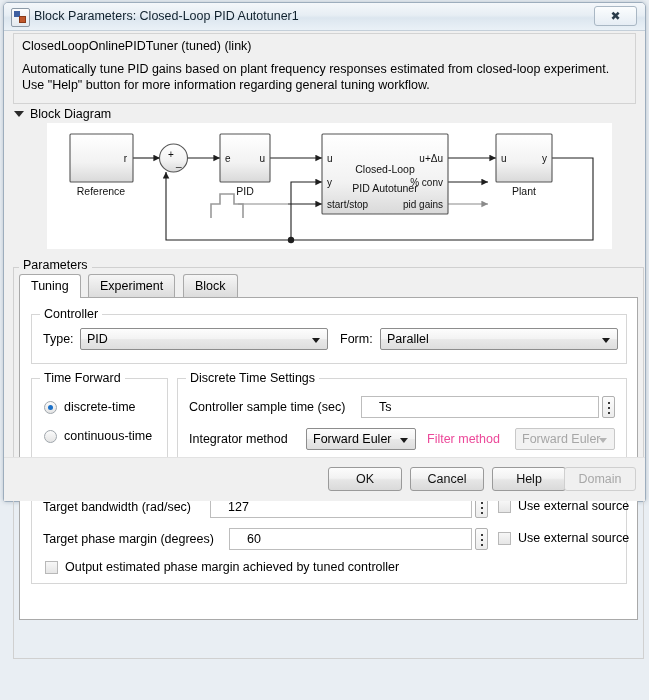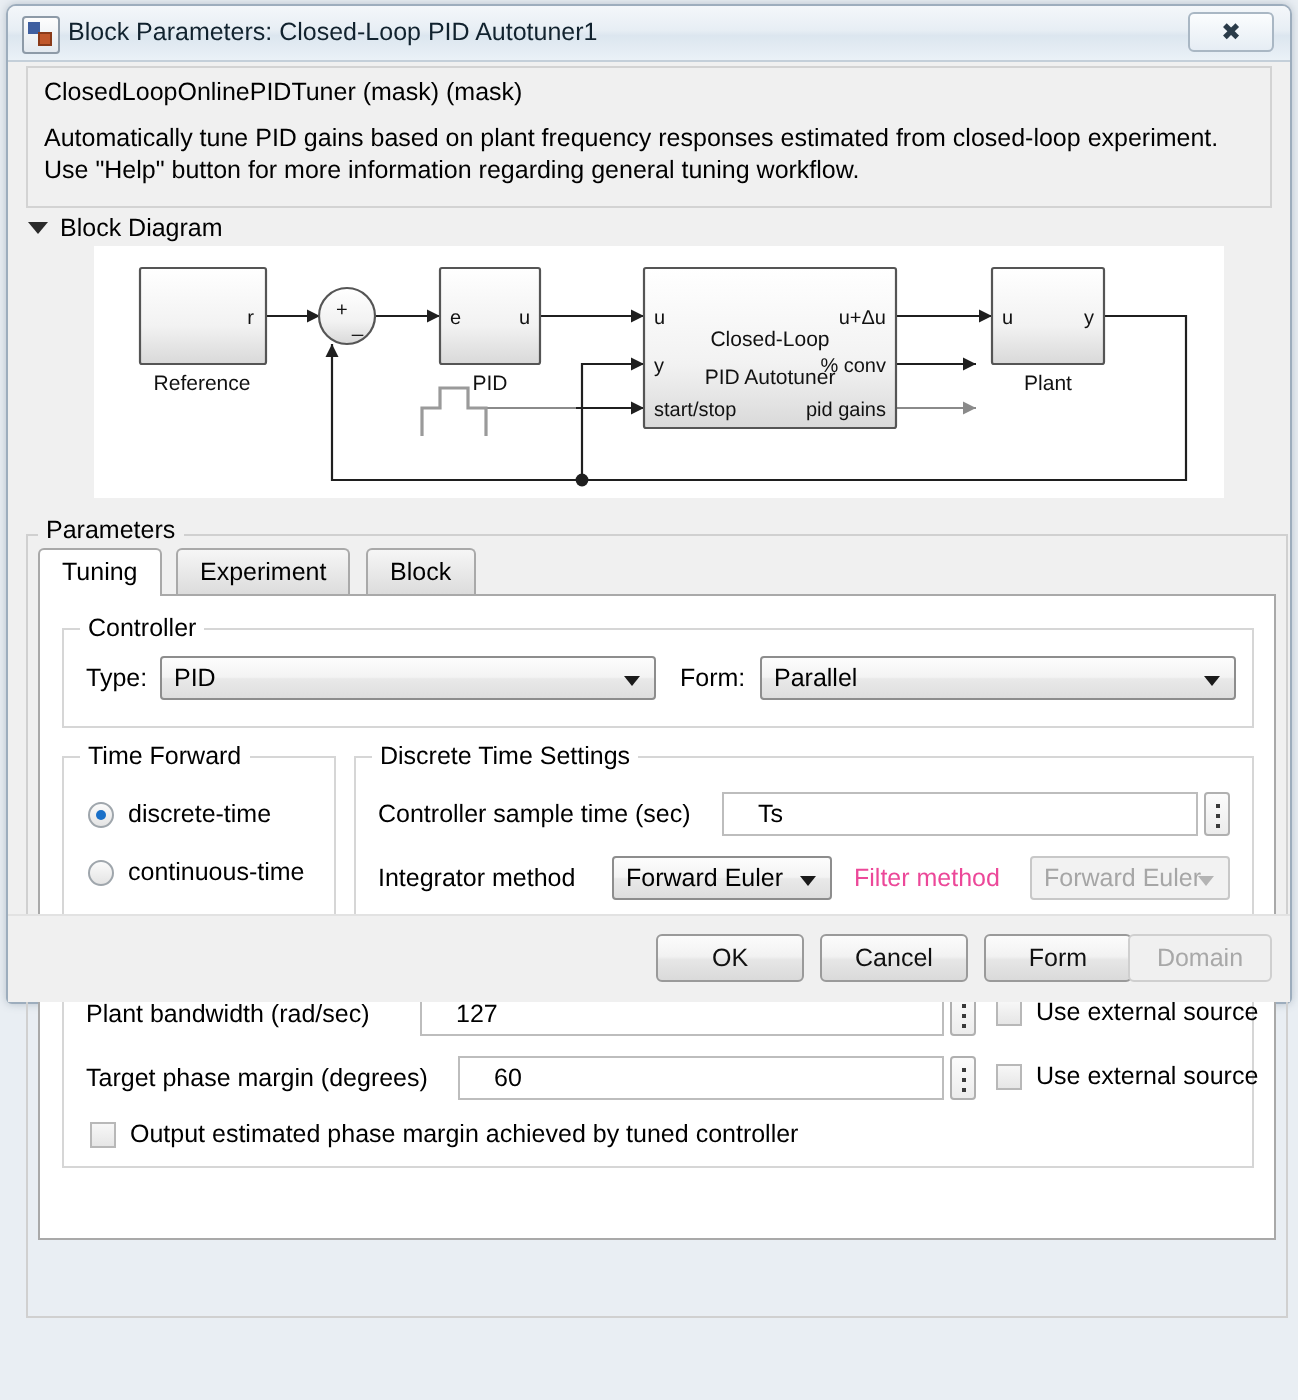--- a/index.html
+++ b/index.html
@@ -367,21 +367,21 @@
       </div>
       <div class="title-text">Block Parameters: Closed-Loop PID Autotuner1</div>
       <div class="close-btn">
         <div class="glyph">✖</div>
       </div>
     </div>
 
     <div class="dlg-body">
 
       <div class="mask-panel">
-        <div class="mask-title">ClosedLoopOnlinePIDTuner (mask) (mask)</div>
+        <div class="mask-title">ClosedLoopOnlinePIDTuner (tuned) (link)</div>
         <div class="mask-desc">Automatically tune PID gains based on plant frequency responses estimated from closed-loop experiment. Use "Help" button for more information regarding general tuning workflow.</div>
       </div>
 
       <div class="bd-header">
         <span class="bd-arrow"></span><span>Block Diagram</span>
       </div>
 
       <div class="bd-canvas">
         <svg width="565" height="126" viewBox="0 0 565 126">
           <defs>
@@ -520,21 +520,21 @@
           <div class="lbl disabled" style="left:249px; top:53px;">Filter method</div>
           <div class="combo disabled" style="left:337px; top:49px; width:100px;">
             <div class="val">Forward Euler</div>
             <div class="arrow"></div>
           </div>
         </div>
 
         <div class="grp" style="left:11px; top:180px; width:596px; height:106px;">
           <div class="grp-legend">Tuning Goals</div>
 
-          <div class="lbl" style="left:11px; top:21px;">Plant bandwidth (rad/sec)</div>
+          <div class="lbl" style="left:11px; top:21px;">Target bandwidth (rad/sec)</div>
           <div class="txt" style="left:178px; top:17px; width:262px;padding-left:12px;">
             <div class="val">127</div>
           </div>
           <div class="spin" style="left:443px; top:17px;">
             <i class="d1"></i>
               <i class="d2"></i>
               <i class="d3"></i>
           </div>
           <div class="cb" style="left:466px; top:21px;"></div>
           <div class="lbl" style="left:486px; top:20px;">Use external source</div>
@@ -553,19 +553,19 @@
 
           <div class="cb" style="left:13px; top:82px;"></div>
           <div class="lbl" style="left:33px; top:81px;">Output estimated phase margin achieved by tuned controller</div>
         </div>
 
       </div>
 
       <div class="btnbar">
         <div class="btn" style="left:324px;">OK</div>
         <div class="btn" style="left:406px;">Cancel</div>
-        <div class="btn" style="left:488px;">Form</div>
+        <div class="btn" style="left:488px;">Help</div>
         <div class="btn disabled" style="left:560px; width:72px;">Domain</div>
       </div>
 
     </div>
   </div>
 </div>
 
 </body></html>

